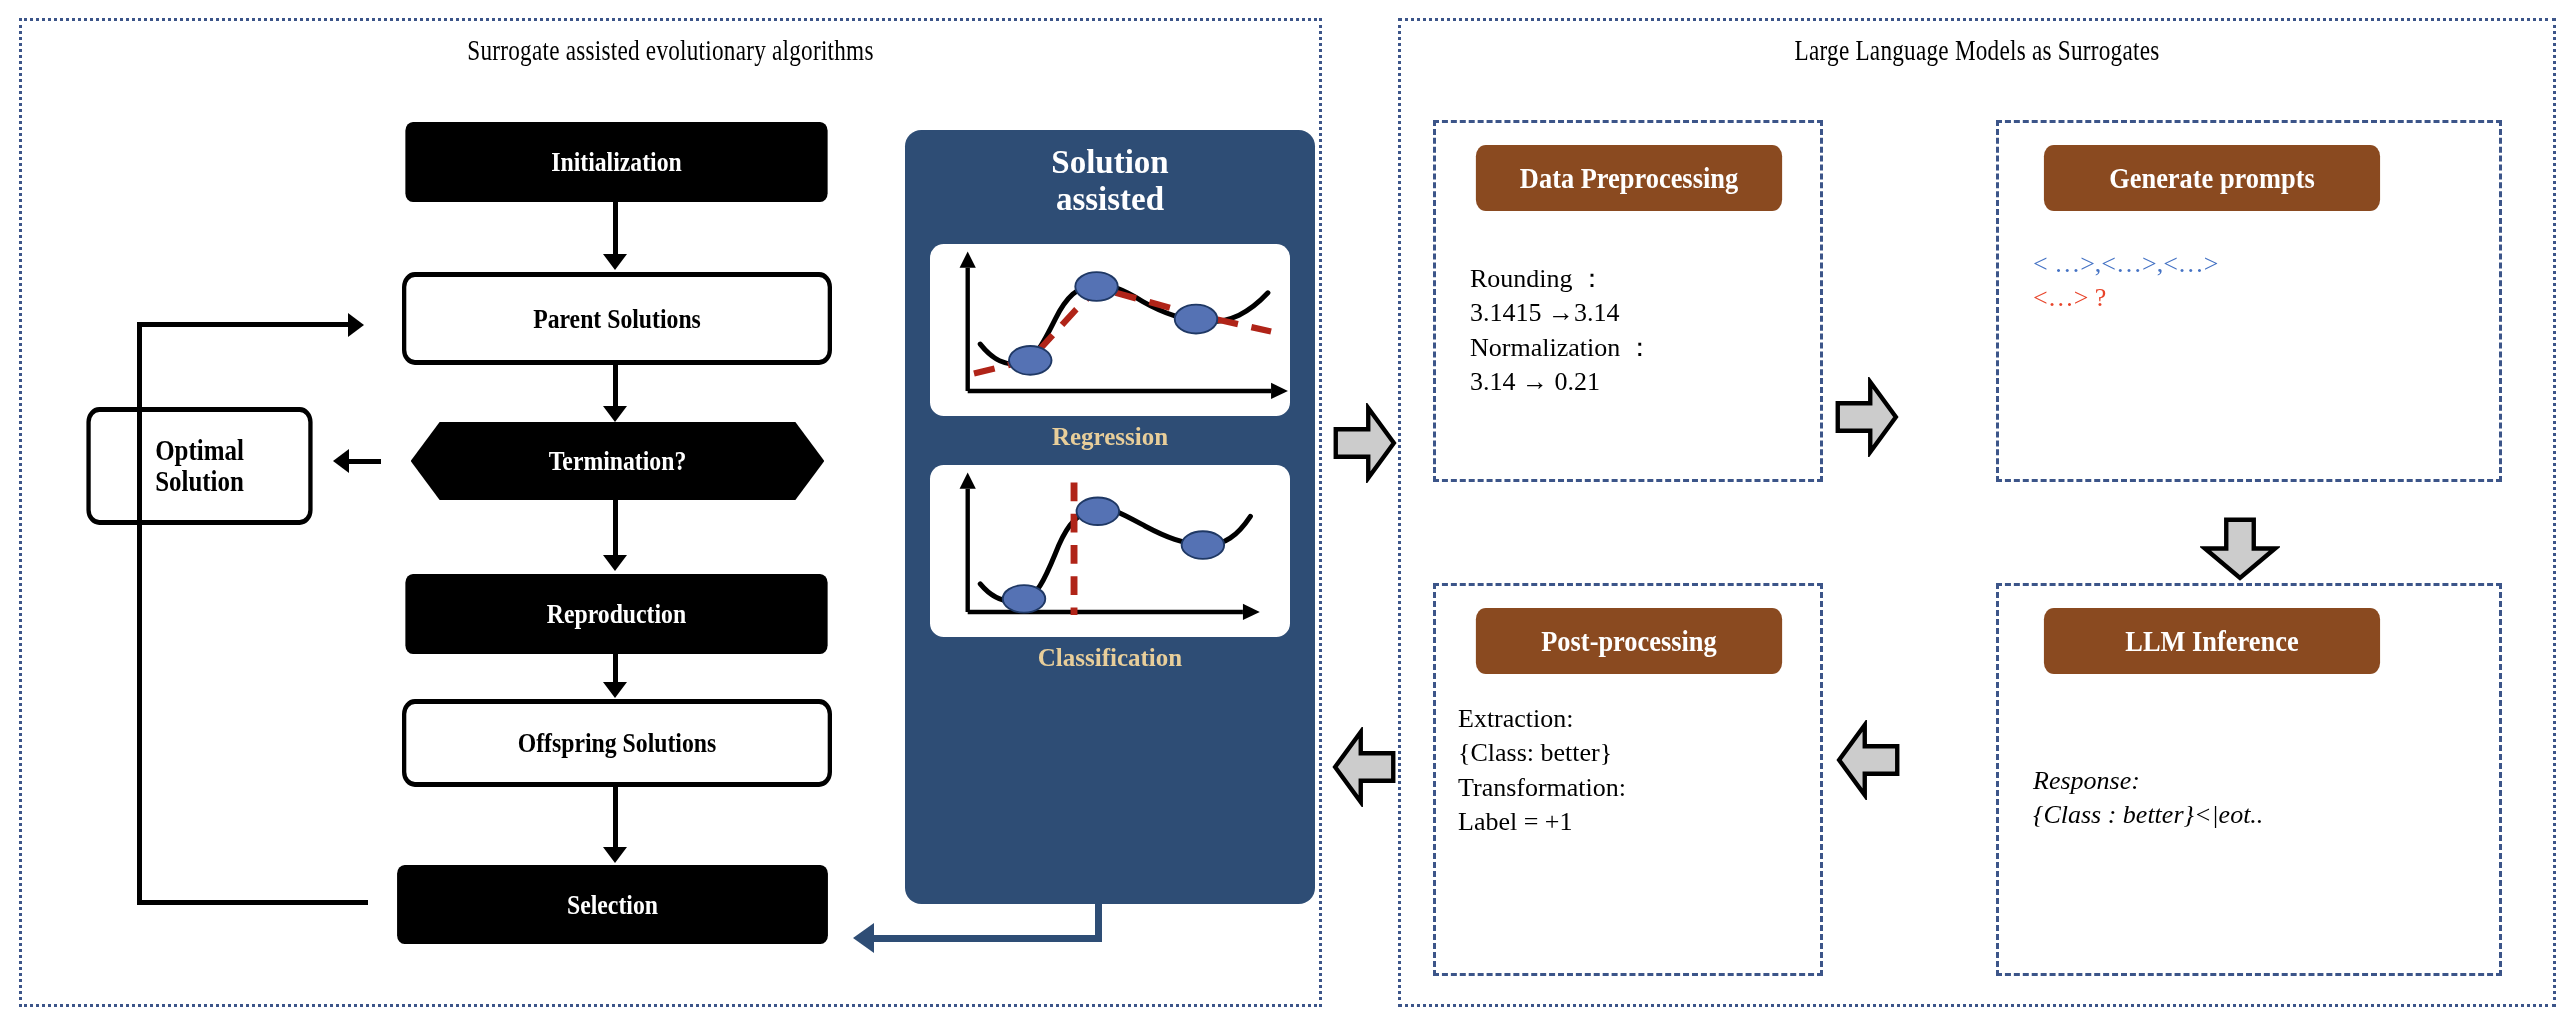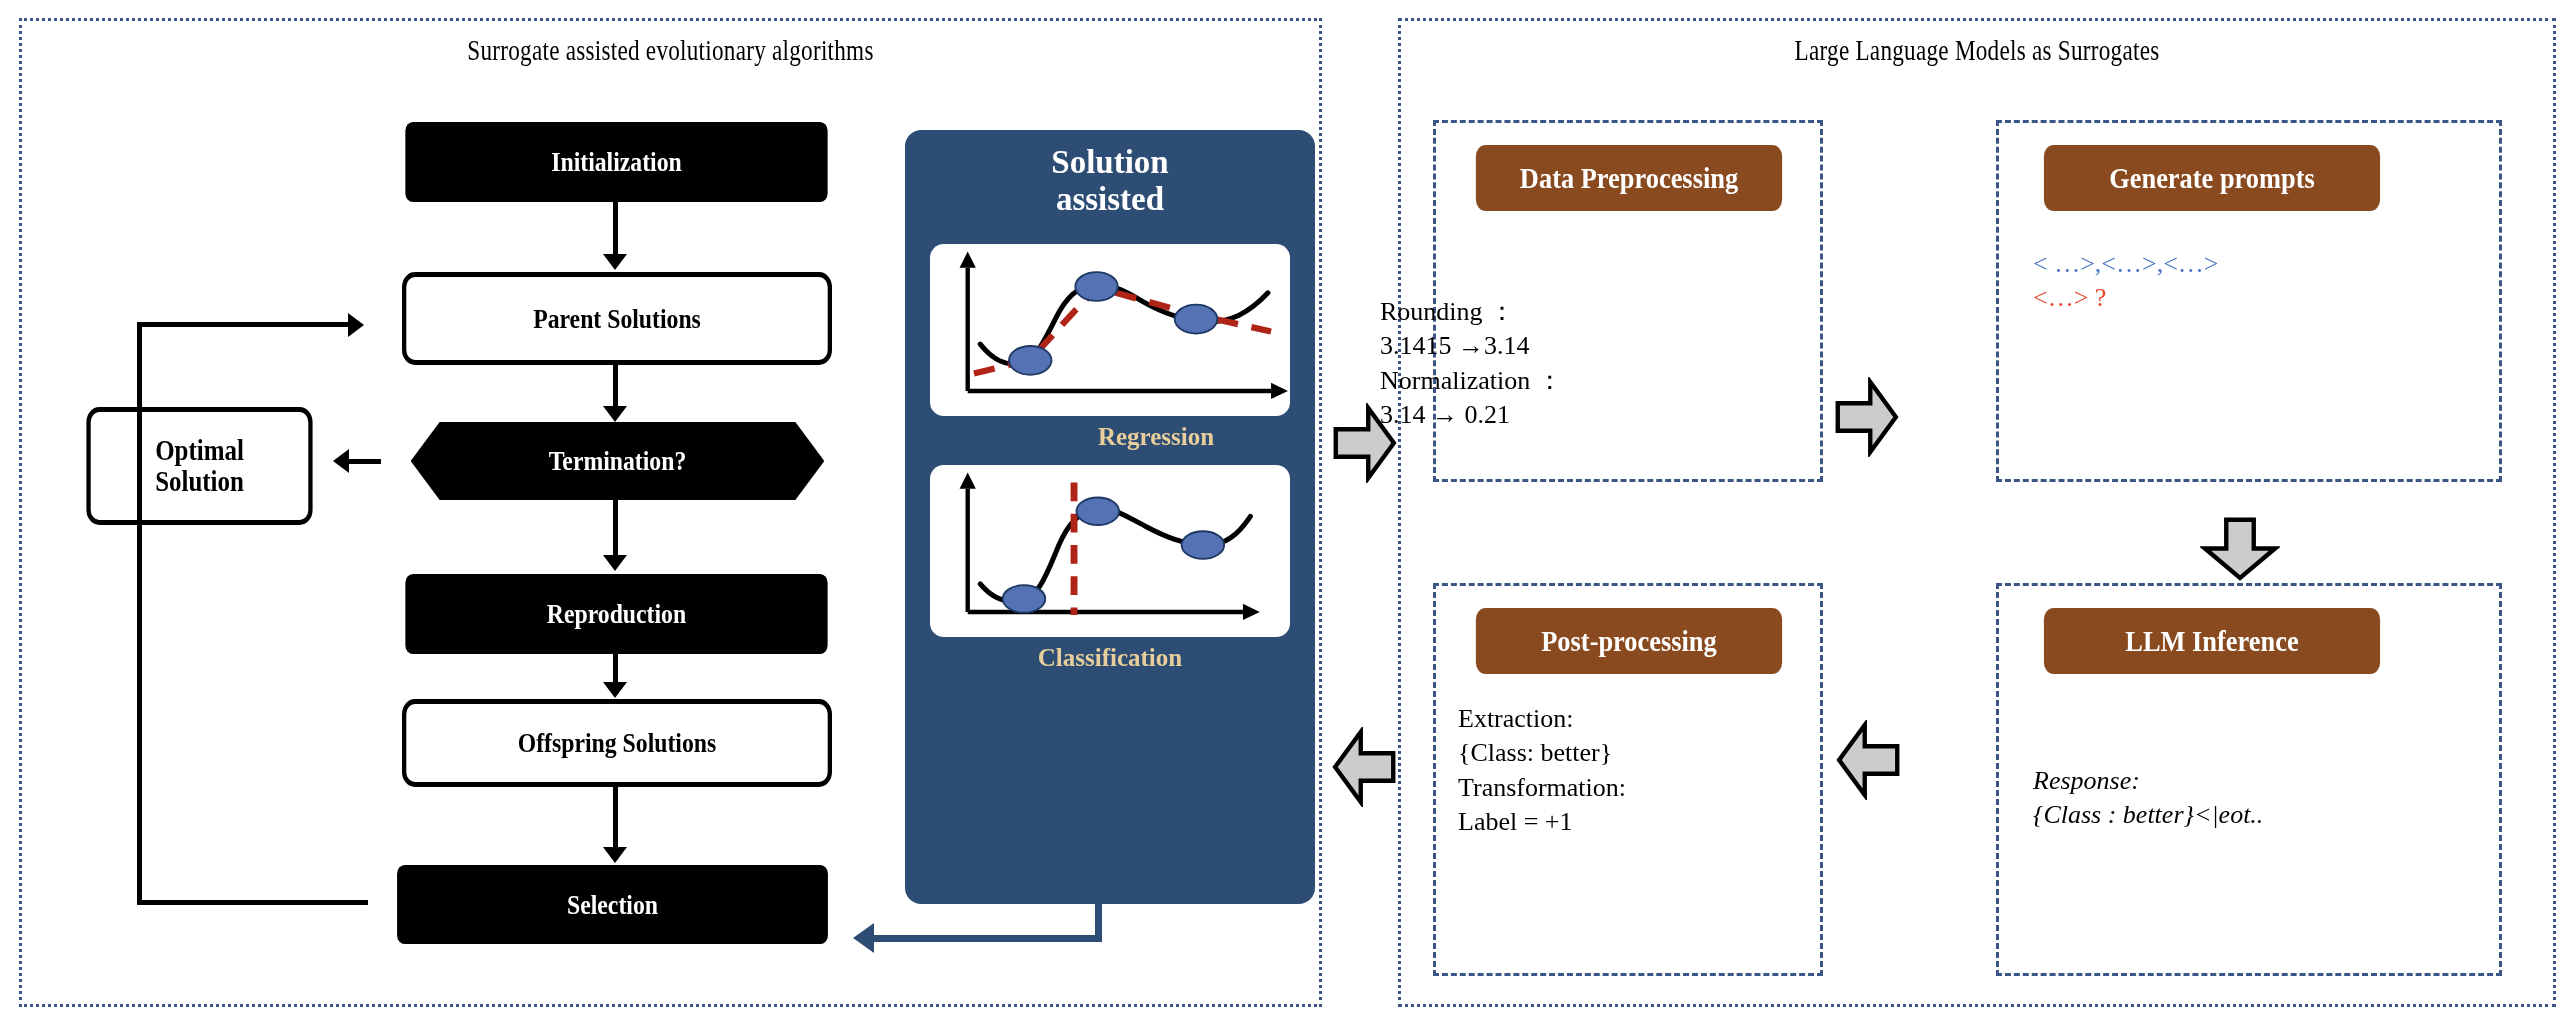--- a/index.html
+++ b/index.html
@@ -89,21 +89,21 @@
   }
   .chart-card{
     position:absolute;background:#fff;border-radius:13.8px;
   }
   #chart-card-regression{left:930px;top:244px;width:360px;height:172px;}
   #chart-card-classification{left:930px;top:465px;width:360px;height:172px;}
   .chart-caption{
     position:absolute;width:410px;left:905px;text-align:center;
     color:#E8CE9A;font-weight:bold;font-size:25px;
   }
-  #caption-regression{top:423px;padding-left:46px;}
+  #caption-regression{top:423px;}
   #caption-classification{top:644px;}
 
   
   .blue-ln{position:absolute;background:#2E4D75;}
   #blue-arrow-head{
     position:absolute;width:0;height:0;
     border-top:15.7px solid transparent;border-bottom:15.7px solid transparent;
     border-right:21px solid #2E4D75;
   }
 
@@ -123,21 +123,21 @@
     transform:scaleX(.88);transform-origin:center center;
   }
   #hdr-preprocess{left:1455px;top:145px;width:348px;height:66px;}
   #hdr-prompts   {left:2021px;top:145px;width:382px;height:66px;}
   #hdr-postproc  {left:1455px;top:608px;width:348px;height:66px;}
   #hdr-llm       {left:2021px;top:608px;width:382px;height:66px;}
 
   .stage-body{
     position:absolute;font-size:26px;line-height:1.32;color:#000;white-space:pre-line;
   }
-  #body-preprocess{left:1380px;top:262px;width:351px;margin-top:33px;}
+  #body-preprocess{left:1470px;top:262px;width:351px;}
   #body-postproc  {left:1458px;top:702px;width:351px;}
   #body-llm       {left:2033px;top:764px;width:451px;font-style:italic;}
 
   #body-prompts{position:absolute;left:2033px;top:247px;width:451px;font-size:26px;line-height:1.30;}
   #body-prompts .ln-black{color:#000;}
   #body-prompts .ln-blue{color:#4472C4;}
   #body-prompts .ln-red{color:#E8442A;}
 
   
   .block-arrow{position:absolute;}

